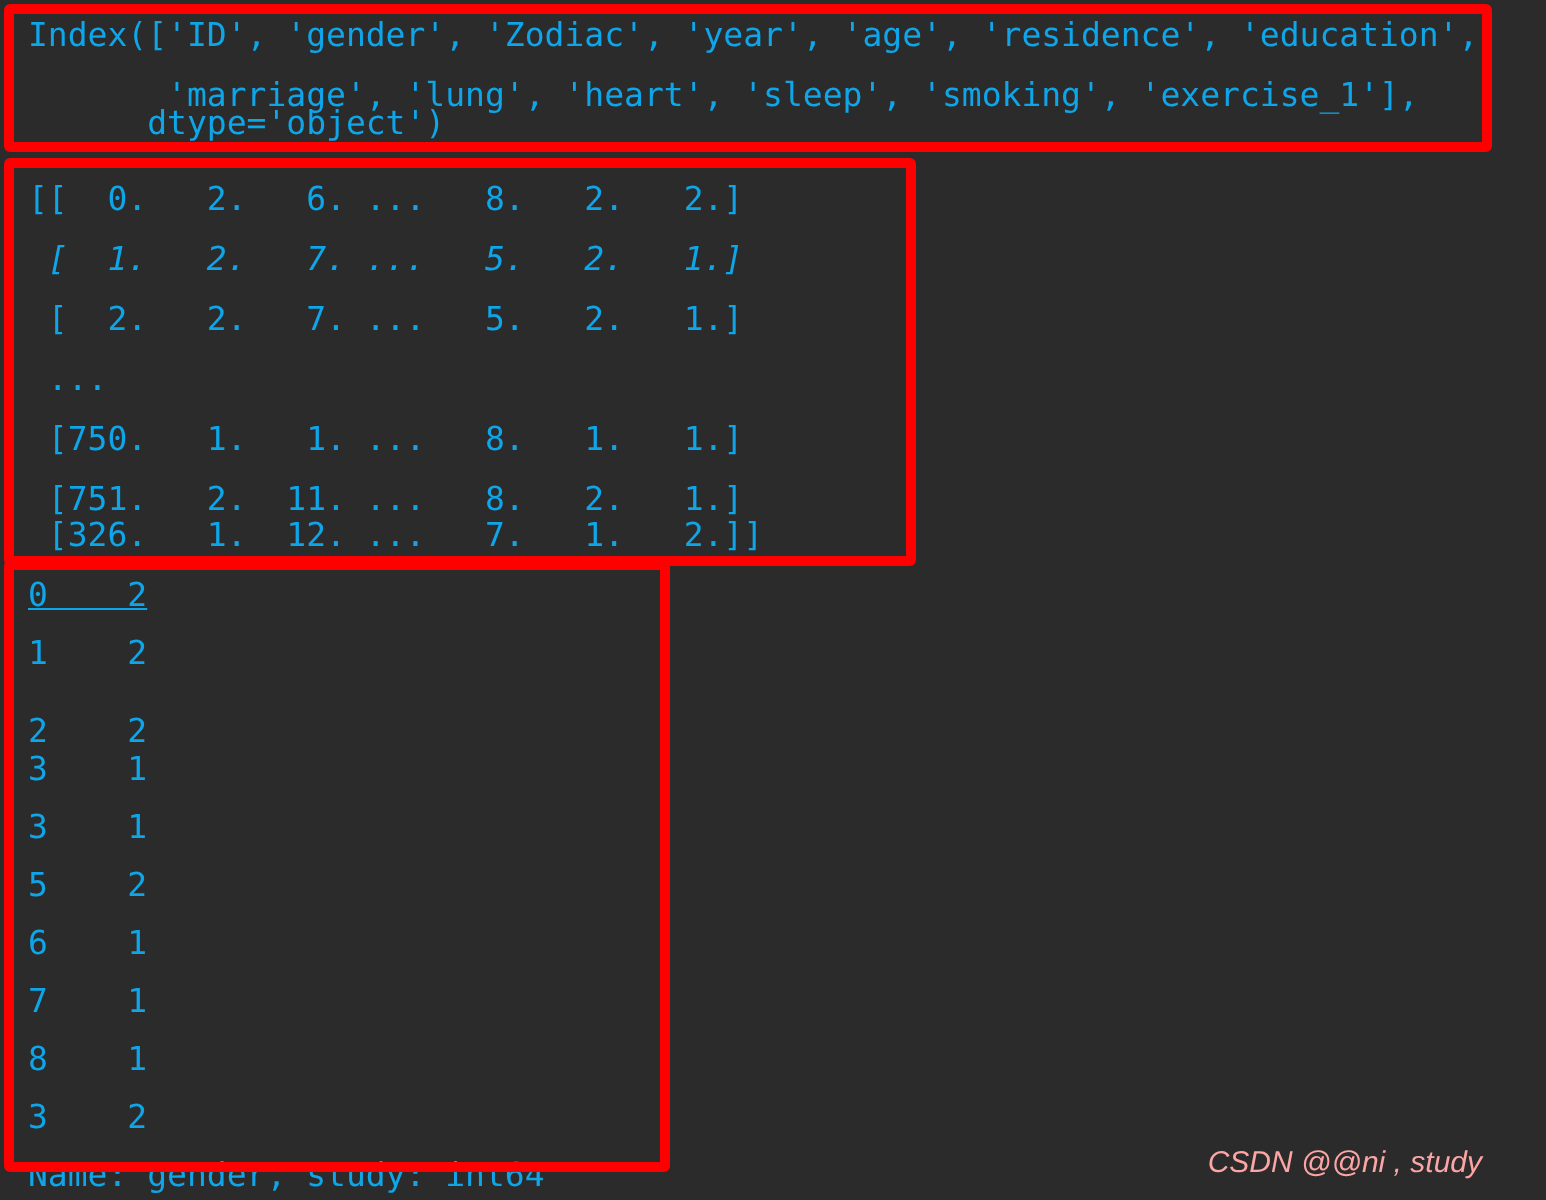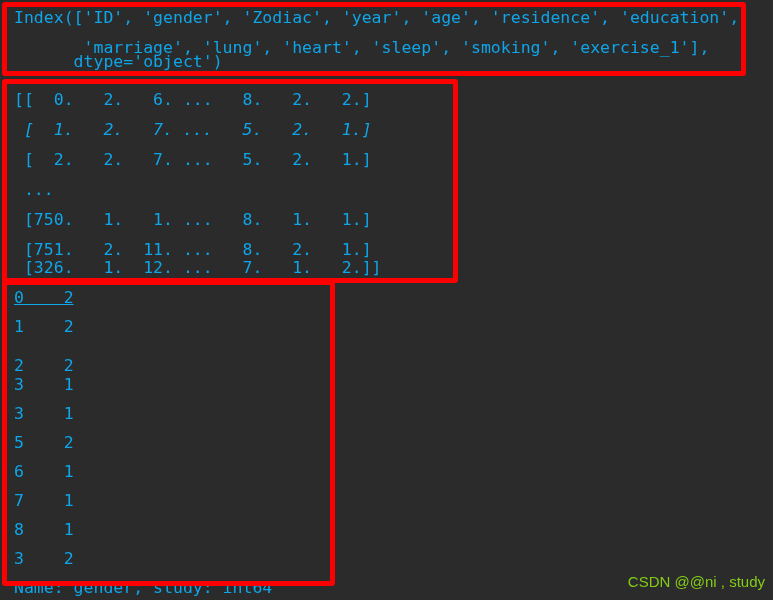--- a/index.html
+++ b/index.html
@@ -69,26 +69,27 @@
     box-sizing: border-box;
     pointer-events: none;
   }
   .annot-1 { left: 2px;  top: 2px;   width: 744px; height: 74px;  }
   .annot-2 { left: 2px;  top: 79px;  width: 456px; height: 204px; }
   .annot-3 { left: 2px;  top: 280px; width: 333px; height: 306px; }
 
   
   .watermark {
     position: absolute;
-    right: 8px;
+    right: 32px;
     bottom: 10px;
-    color: #84cc16;
+    color: #fca5a5;
     font-family: "Liberation Sans", sans-serif;
     font-size: 15px;
     white-space: pre;
+    font-style: italic;
   }
 </style>
 </head>
 <body>
 
 <div class="console">
 
   <div class="blk1">
     <div class="code-line">Index(['ID', 'gender', 'Zodiac', 'year', 'age', 'residence', 'education',</div>
     <div class="code-line">       'marriage', 'lung', 'heart', 'sleep', 'smoking', 'exercise_1'],</div>

